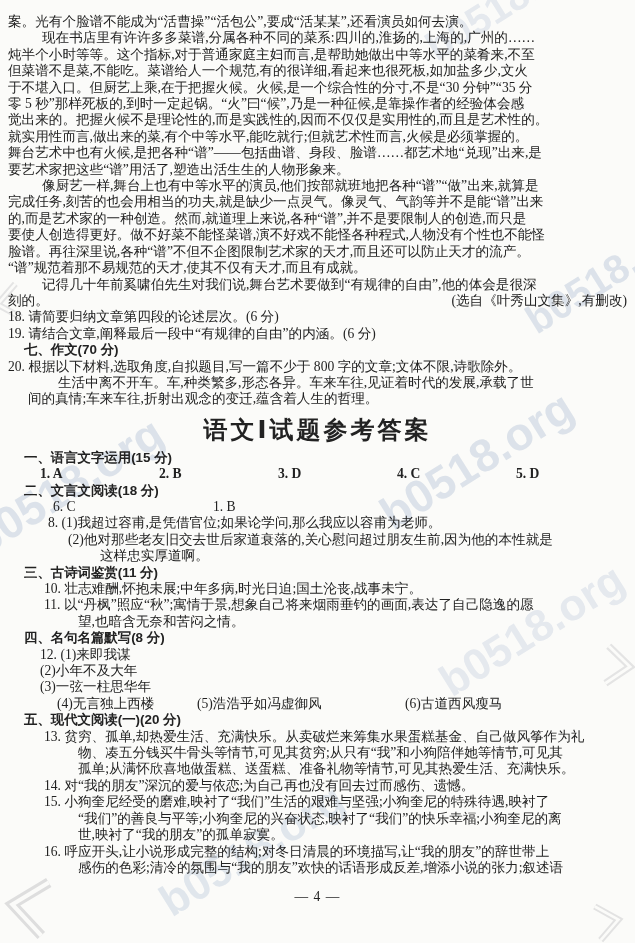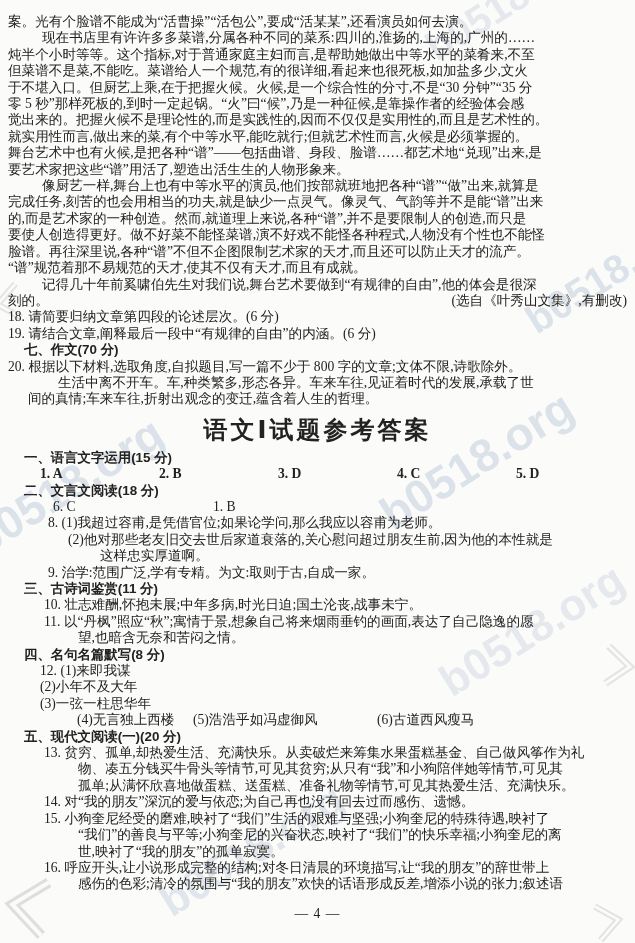--- a/index.html
+++ b/index.html
@@ -31,21 +31,21 @@
   .choices2 span { width:120px; }
   .a1 { margin-left:48px; white-space:nowrap; }
   .a2 { margin-left:44px; white-space:nowrap; }
   .c1 { margin-left:78px; white-space:nowrap; }
   .c8 { margin-left:68px; white-space:nowrap; }
   .c8b { margin-left:100px; white-space:nowrap; }
   .mem { display:flex; white-space:nowrap; }
   .memr1 { margin-left:40px;flex-direction:column; }
   .memr1 span:nth-child(1){ width:130px; }
   .memr1 span:nth-child(2){ width:153px; }
-  .memr23 { margin-left:77px; }
+  .memr23 { margin-left:57px;gap:24px; }
   .memr2 span:nth-child(1){ width:116px; }
   .memr2 span:nth-child(2){ width:184px; }
   .memr3 span:nth-child(1){ width:116px; }
   .footer { text-align:center; margin-top:13px; letter-spacing:1px; }
   
   .wm {
     position:absolute; z-index:1; font-weight:bold; white-space:nowrap;
     font-family:"Liberation Sans","DejaVu Sans",sans-serif;
     color:rgba(148,170,200,0.30); transform:rotate(-32deg); pointer-events:none;
   }
@@ -133,21 +133,20 @@
     </div>
 
     <div class="hdr">二、文言文阅读(18 分)</div>
     <div class="choices2">
       <span>6. C</span>
       <span>1. B</span>
     </div>
     <div class="a1">8. (1)我超过容甫,是凭借官位;如果论学问,那么我应以容甫为老师。</div>
     <div class="c8">(2)他对那些老友旧交去世后家道衰落的,关心慰问超过朋友生前,因为他的本性就是</div>
     <div class="c8b">这样忠实厚道啊。</div>
-    <div class="a1">9. 治学:范围广泛,学有专精。为文:取则于古,自成一家。</div>
 
     <div class="hdr">三、古诗词鉴赏(11 分)</div>
     <div class="a2">10. 壮志难酬,怀抱未展;中年多病,时光日迫;国土沦丧,战事未宁。</div>
     <div class="a2">11. 以“丹枫”照应“秋”;寓情于景,想象自己将来烟雨垂钓的画面,表达了自己隐逸的愿</div>
     <div class="c1">望,也暗含无奈和苦闷之情。</div>
 
     <div class="hdr">四、名句名篇默写(8 分)</div>
     <div class="mem memr1">
       <span>12. (1)来即我谋</span>
       <span>(2)小年不及大年</span>

